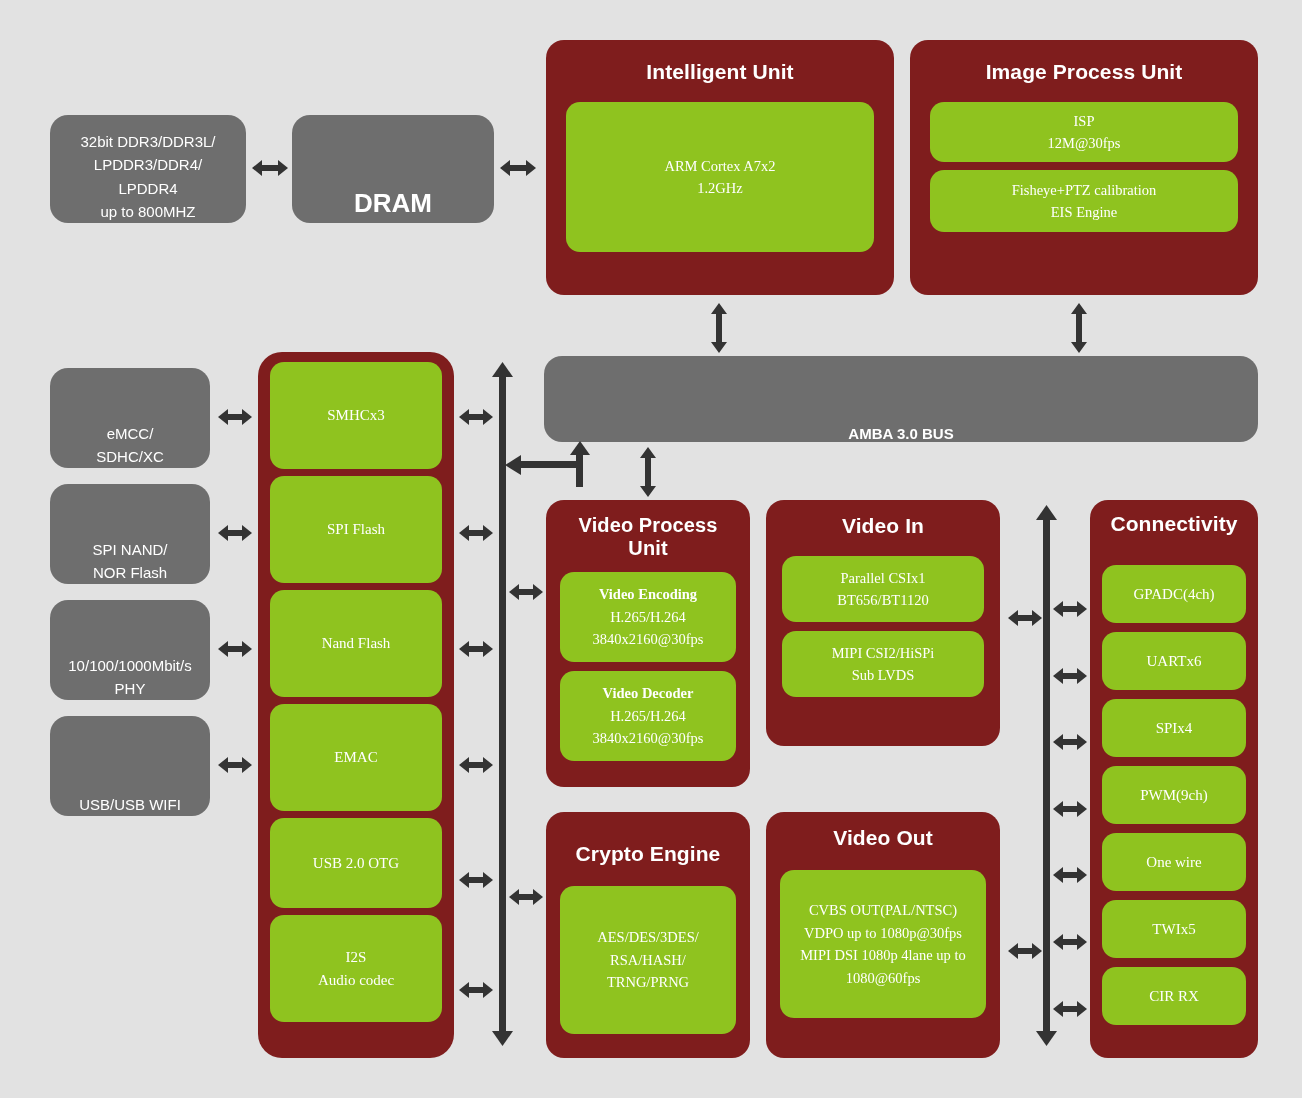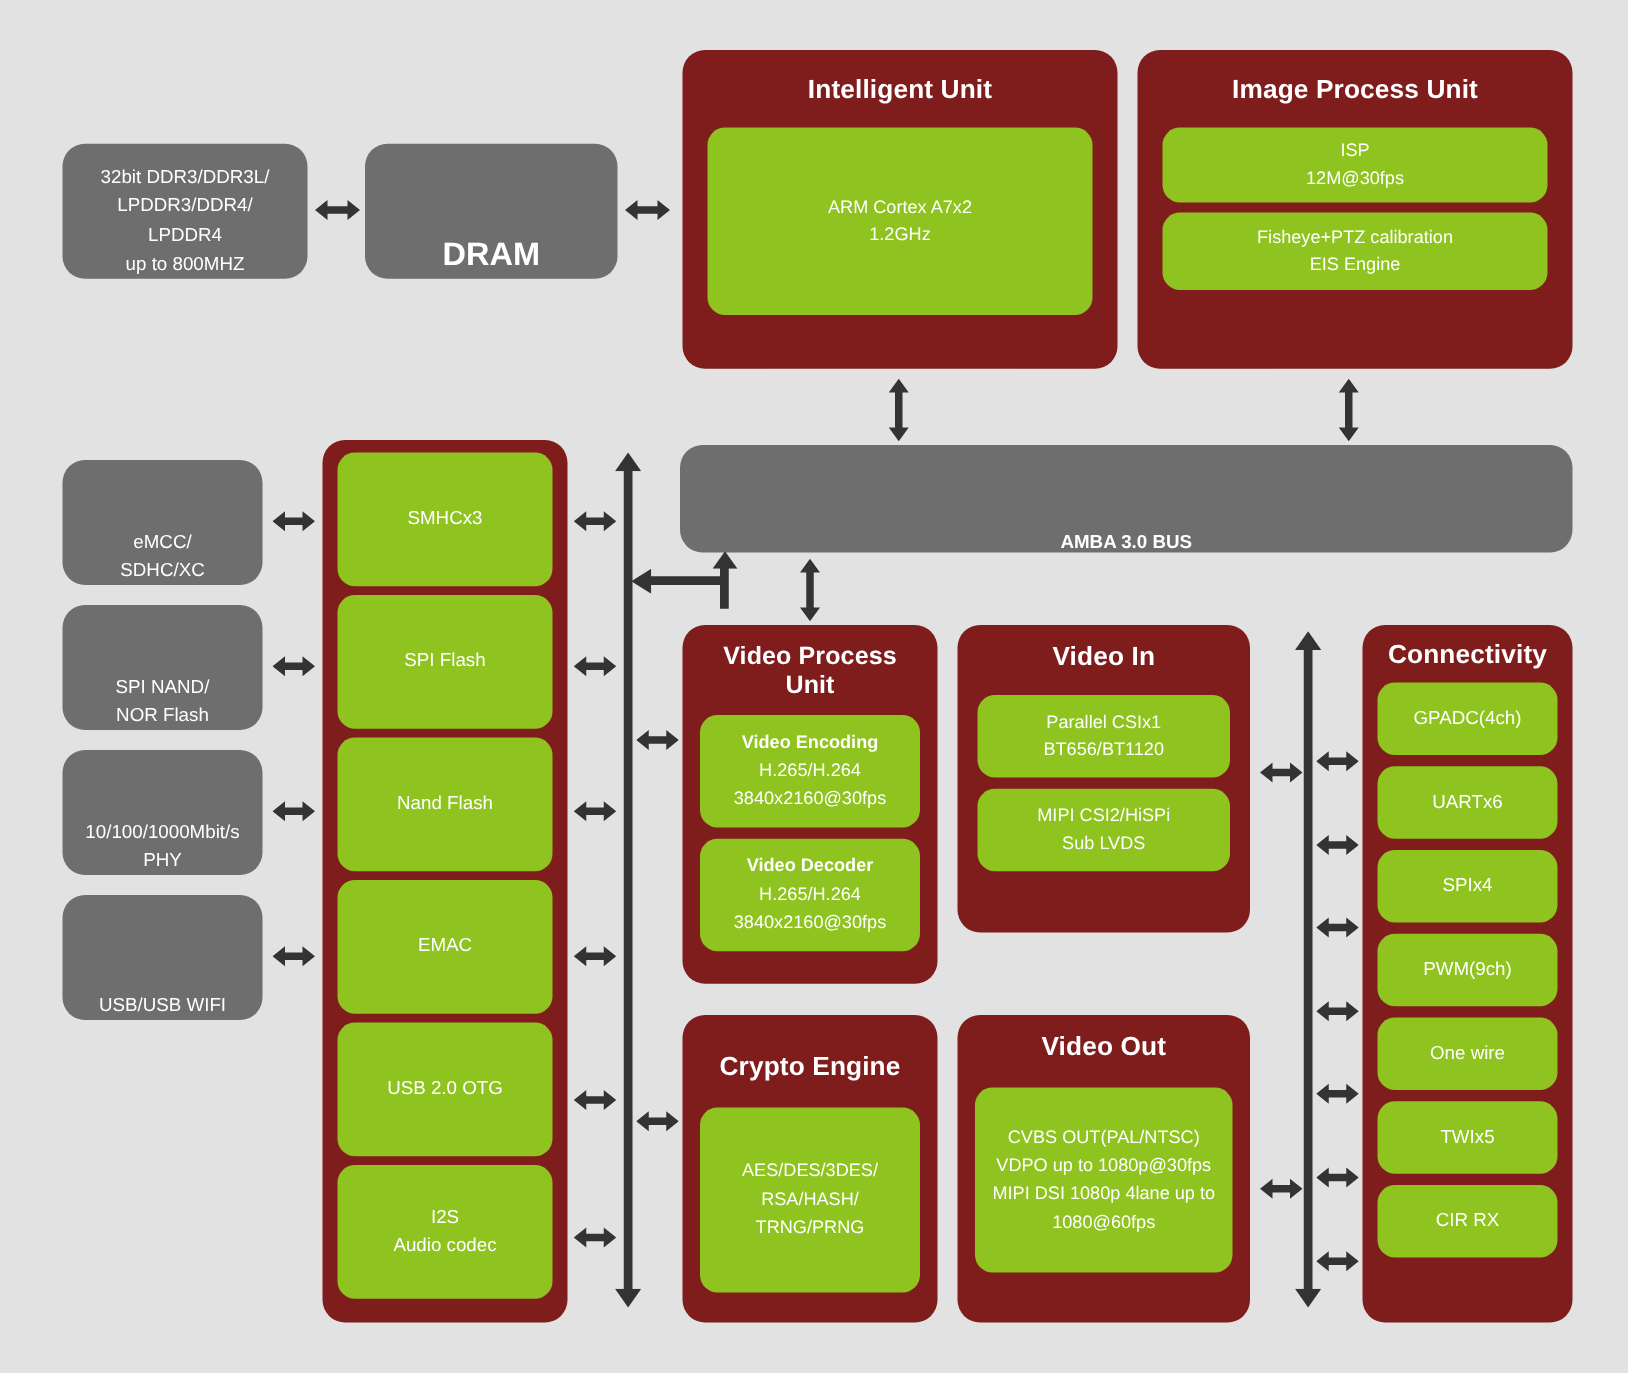--- a/index.html
+++ b/index.html
@@ -30,20 +30,21 @@
   .green-inner {
     background: #8fc31f;
     border-radius: 14px;
     display: flex;
     flex-direction: column;
     align-items: center;
     justify-content: center;
     color: #ffffff;
     text-align: center;
     width: 100%;
+    font-family: Liberation Serif, serif;
   }
   .ctr {
     justify-content: flex-end;
   }
   .unit-title {
     font-weight: bold;
     font-size: 21px;
     letter-spacing: 0.1px;
     line-height: 1.15;
   }
@@ -199,42 +200,42 @@
     <svg width="34" height="22" viewBox="0 0 34 22">
         <path d="M0 11 L10 3 L10 8 L24 8 L24 3 L34 11 L24 19 L24 14 L10 14 L10 19 Z" fill="#333333"></path>
       </svg>
   </div>
   <div class="ar" style="left:218px; top:754px;">
     <svg width="34" height="22" viewBox="0 0 34 22">
         <path d="M0 11 L10 3 L10 8 L24 8 L24 3 L34 11 L24 19 L24 14 L10 14 L10 19 Z" fill="#333333"></path>
       </svg>
   </div>
 
-  <div class="blk green-outer" style="left:258px; top:352px; width:196px; height:706px; padding:10px 12px;">
+  <div class="blk green-outer" style="left:258px; top:352px; width:196px; height:706px; padding:10px 12px;border-radius:24px;">
     <div class="green-inner" style="height:107px; margin-bottom:7px;">
       <div class="peri-txt">
         <div>SMHCx3</div>
       </div>
     </div>
     <div class="green-inner" style="height:107px; margin-bottom:7px;">
       <div class="peri-txt">
         <div>SPI Flash</div>
       </div>
     </div>
     <div class="green-inner" style="height:107px; margin-bottom:7px;">
       <div class="peri-txt">
         <div>Nand Flash</div>
       </div>
     </div>
     <div class="green-inner" style="height:107px; margin-bottom:7px;">
       <div class="peri-txt">
         <div>EMAC</div>
       </div>
     </div>
-    <div class="green-inner" style="height:107px; margin-bottom:7px;">
+    <div class="green-inner" style="height:90px; margin-bottom:7px;">
       <div class="peri-txt">
         <div>USB 2.0 OTG</div>
       </div>
     </div>
     <div class="green-inner" style="height:107px;">
       <div class="peri-txt">
         <div>I2S</div>
         <div>Audio codec</div>
       </div>
     </div>
@@ -412,21 +413,21 @@
       </svg>
   </div>
   <div class="ar" style="left:1053px; top:998px;">
     <svg width="34" height="22" viewBox="0 0 34 22">
         <path d="M0 11 L10 3 L10 8 L24 8 L24 3 L34 11 L24 19 L24 14 L10 14 L10 19 Z" fill="#333333"></path>
       </svg>
   </div>
 
   <div class="blk green-outer" style="left:1090px; top:500px; width:168px; height:558px; padding:12px 12px 10px;">
     <div class="unit-title">Connectivity</div>
-    <div class="green-inner" style="margin-top:10px; height:58px;">
+    <div class="green-inner" style="margin-top:29px; height:58px;">
       <div class="peri-txt">GPADC(4ch)</div>
     </div>
     <div class="green-inner" style="margin-top:9px; height:58px;">
       <div class="peri-txt">UARTx6</div>
     </div>
     <div class="green-inner" style="margin-top:9px; height:58px;">
       <div class="peri-txt">SPIx4</div>
     </div>
     <div class="green-inner" style="margin-top:9px; height:58px;">
       <div class="peri-txt">PWM(9ch)</div>

